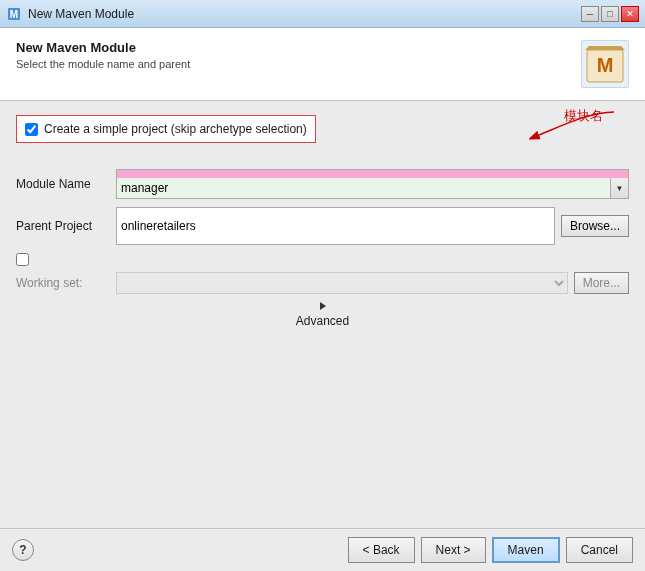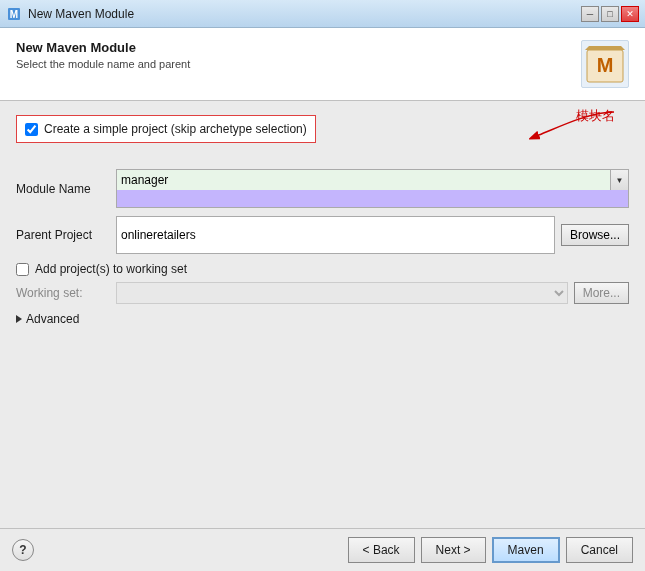--- a/index.html
+++ b/index.html
@@ -184,20 +184,21 @@
       margin-left: 0;
     }
 
     
     .advanced-section {
       display: flex;
       align-items: center;
       gap: 4px;
       cursor: pointer;
       margin-top: 4px;
+      flex-direction: column;
     }
     .advanced-triangle {
       width: 0;
       height: 0;
       border-top: 4px solid transparent;
       border-bottom: 4px solid transparent;
       border-left: 6px solid #333;
     }
     .advanced-label {
       font-size: 12px;
@@ -243,24 +244,24 @@
     .footer-btn.finish {
       background: linear-gradient(to bottom, #ddeeff, #bbddff);
       border: 2px solid #6699cc;
       font-weight: normal;
     }
 
     
     .combo-container {
       flex: 1;
       display: flex;
-      align-items: flex-start;
+      align-items: flex-end;
       border: 1px solid #aaa;
-      background: #c4b5fd;
-      height: 39px;
+      background: #f9a8d4;
+      height: 30px;
     }
     .combo-input {
       flex: 1;
       border: none;
       background: #e8f5e8;
       padding: 2px 4px;
       font-size: 12px;
       outline: none;
       height: 20px;
     }
@@ -333,21 +334,21 @@
       
       <div style="position:absolute; top:-8px; right:10px; display:flex; align-items:flex-end; gap:4px; pointer-events:none;">
         <svg width="90" height="36" viewBox="0 0 90 36">
           <defs>
             <marker id="arrowhead" markerWidth="8" markerHeight="6" refX="0" refY="3" orient="auto">
               <polygon points="0 0, 8 3, 0 6" fill="#cc0000"></polygon>
             </marker>
           </defs>
           <path d="M 85 5 C 60 5, 30 20, 10 28" stroke="#cc0000" stroke-width="1.5" fill="none" marker-end="url(#arrowhead)"></path>
         </svg>
-        <span style="color:#cc0000; font-size:13px; position:absolute; right:4px; top:0;">模块名</span>
+        <span style="color:#cc0000; font-size:13px; position:absolute; right:16px; top:0;">模块名</span>
       </div>
     </div>
 
     <div class="form-row">
       <span class="form-label">Module Name</span>
       <div class="form-input-container">
         <div class="combo-container">
           <input type="text" class="combo-input" value="manager" style="">
           <div class="combo-arrow">▼</div>
         </div>
@@ -358,21 +359,20 @@
       <span class="form-label">Parent Project</span>
       <div class="form-input-container">
         <input type="text" class="form-input-plain" value="onlineretailers" style="">
         <button class="browse-btn">Browse...</button>
       </div>
     </div>
 
     <div class="workingset-row">
       <div class="workingset-checkbox">
         <input type="checkbox" id="working-set" style="">
-        <label for="working-set">Add project(s) to working set</label>
       </div>
       <div class="workingset-field-row">
         <span class="form-label" style="color:#888; width:100px;">Working set:</span>
         <div style="flex:1; display:flex; align-items:center; gap:6px;border-radius:7px;">
           <select class="select-disabled" disabled=""></select>
           <button class="more-btn">More...</button>
         </div>
       </div>
     </div>
 

